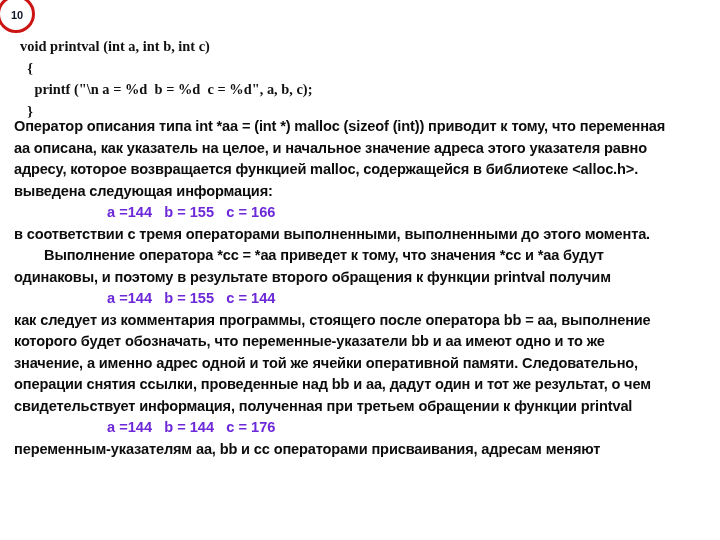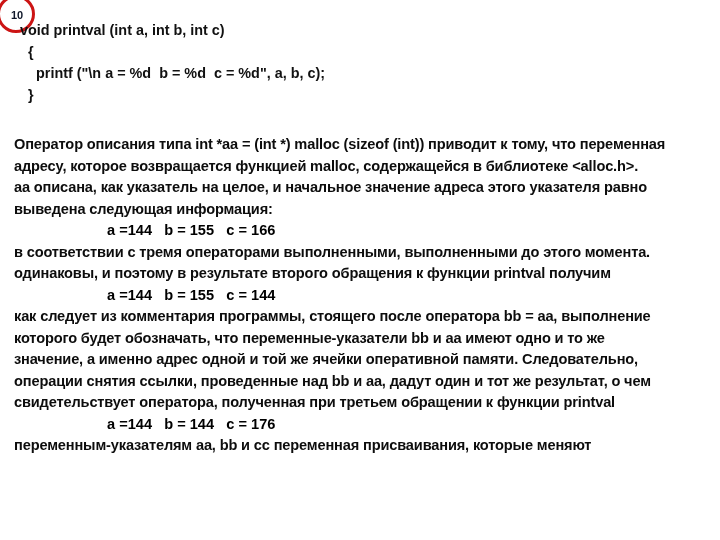--- a/index.html
+++ b/index.html
@@ -37,77 +37,78 @@
     line-height: 1;
     color: #0f172a;
     padding-left: 2px;
     padding-top: 2px;
   }
 
   
   #code-block {
     position: absolute;
     left: 20px;
-    top: 20px;
+    top: 36px;
     width: 680px;
-    font-family: Liberation Sans, sans-serif;
+    font-family: Liberation Serif, serif;
     font-weight: bold;
     font-size: 14.4px;
     line-height: 21.5px;
     color: #111111;
     white-space: pre;
   }
   #code-block .code-line {
     white-space: pre;
   }
 
   
   #body-text {
     position: absolute;
     left: 14px;
-    top: 134px;
+    top: 116px;
     width: 694px;
   }
   .line {
     font-family: "Liberation Sans", sans-serif;
     font-weight: bold;
     font-size: 14.6px;
     line-height: 21.5px;
     height: 21.5px;
     color: #0d0d0d;
     white-space: pre;
     letter-spacing: -0.15px;
   }
   .line.indent {
     padding-left: 30px;
   }
   .line.output {
     padding-left: 93px;
-    color: #000000;
+    color: #6d28d9;
     letter-spacing: 0px;
   }
 </style>
 </head>
 <body>
 
 <div id="slide-number-badge">
   <span class="num">10</span>
 </div>
 
 <div id="code-block"><div class="code-line">void printval (int a, int b, int c)</div><div class="code-line">  {</div><div class="code-line">    printf ("\n a = %d  b = %d  c = %d", a, b, c);</div><div class="code-line">  }</div></div>
 
 <div id="body-text">
     <div class="line">Оператор описания типа int *aa = (int *) malloc (sizeof (int)) приводит к тому, что переменная</div>
+    <div class="line">aa описана, как указатель на целое, и начальное значение адреса этого указателя равно</div>
     <div class="line">адресу, которое возвращается функцией malloc, содержащейся в библиотеке &lt;alloc.h&gt;.</div>
-    <div class="line">aa описана, как указатель на целое, и начальное значение адреса этого указателя равно</div>
     <div class="line">выведена следующая информация:</div>
     <div class="line output">a =144   b = 155   c = 166</div>
     <div class="line">в соответствии с тремя операторами выполненными, выполненными до этого момента.</div>
+    <div class="line indent">Выполнение оператора *cc = *aa приведет к тому, что значения *cc и *aa будут</div>
     <div class="line">одинаковы, и поэтому в результате второго обращения к функции printval получим</div>
     <div class="line output">a =144   b = 155   c = 144</div>
     <div class="line">как следует из комментария программы, стоящего после оператора bb = aa, выполнение</div>
     <div class="line">которого будет обозначать, что переменные-указатели bb и aa имеют одно и то же</div>
     <div class="line">значение, а именно адрес одной и той же ячейки оперативной памяти. Следовательно,</div>
     <div class="line">операции снятия ссылки, проведенные над bb и aa, дадут один и тот же результат, о чем</div>
-    <div class="line">свидетельствует оператора, полученная при третьем обращении к функции printval</div>
+    <div class="line">свидетельствует информация, полученная при третьем обращении к функции printval</div>
     <div class="line output">a =144   b = 144   c = 176</div>
-    <div class="line">переменным-указателям aa, bb и cc переменная присваивания, которые меняют</div>
+    <div class="line">переменным-указателям aa, bb и cc операторами присваивания, адресам меняют</div>
   </div>
 
 </body></html>

